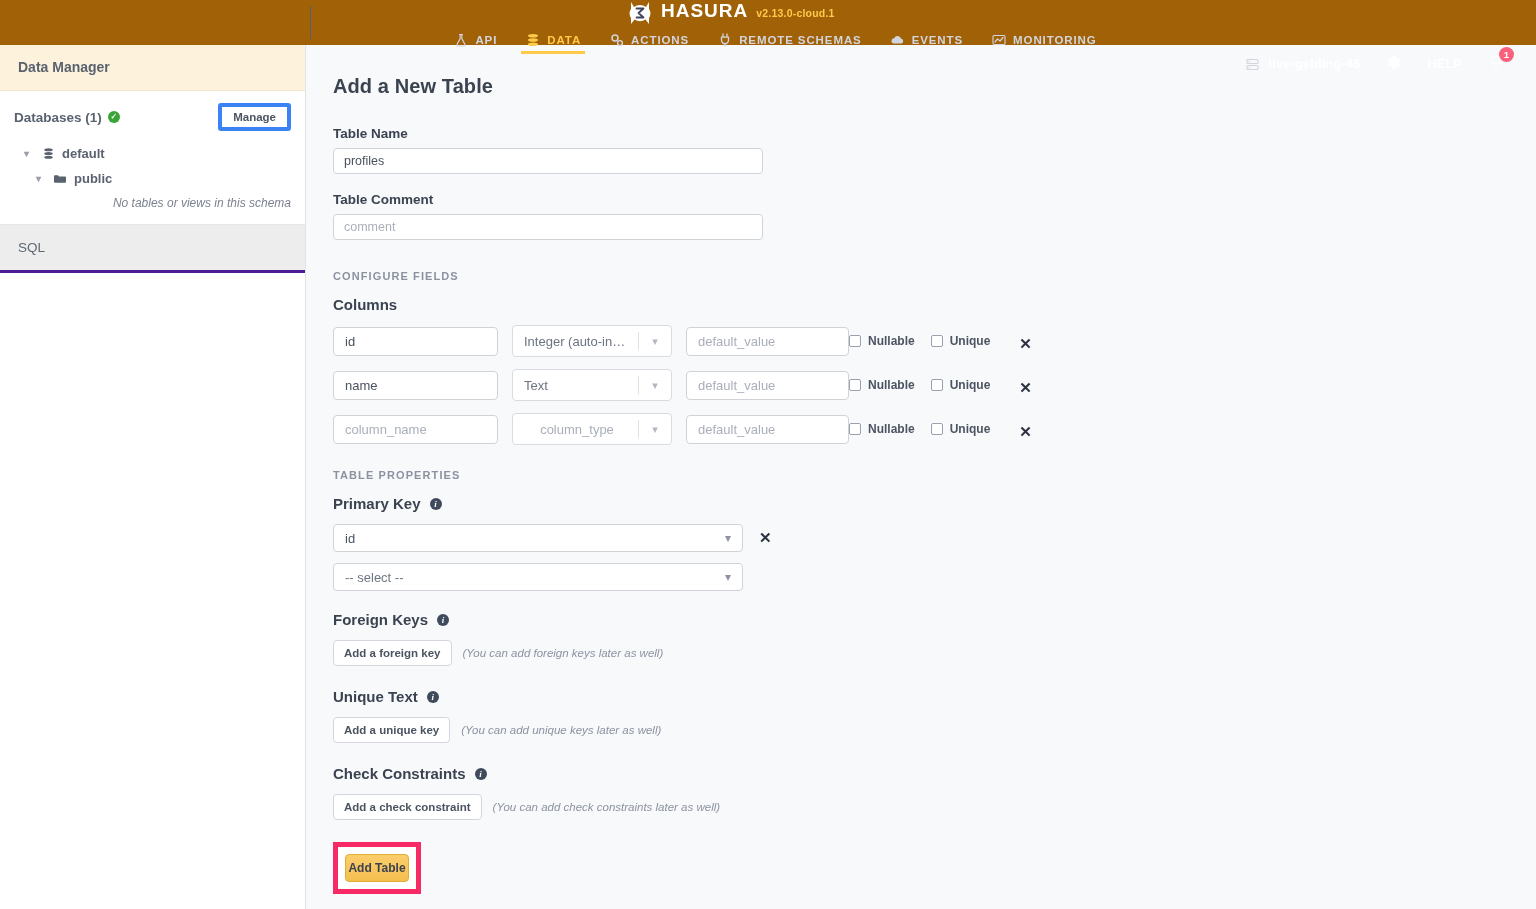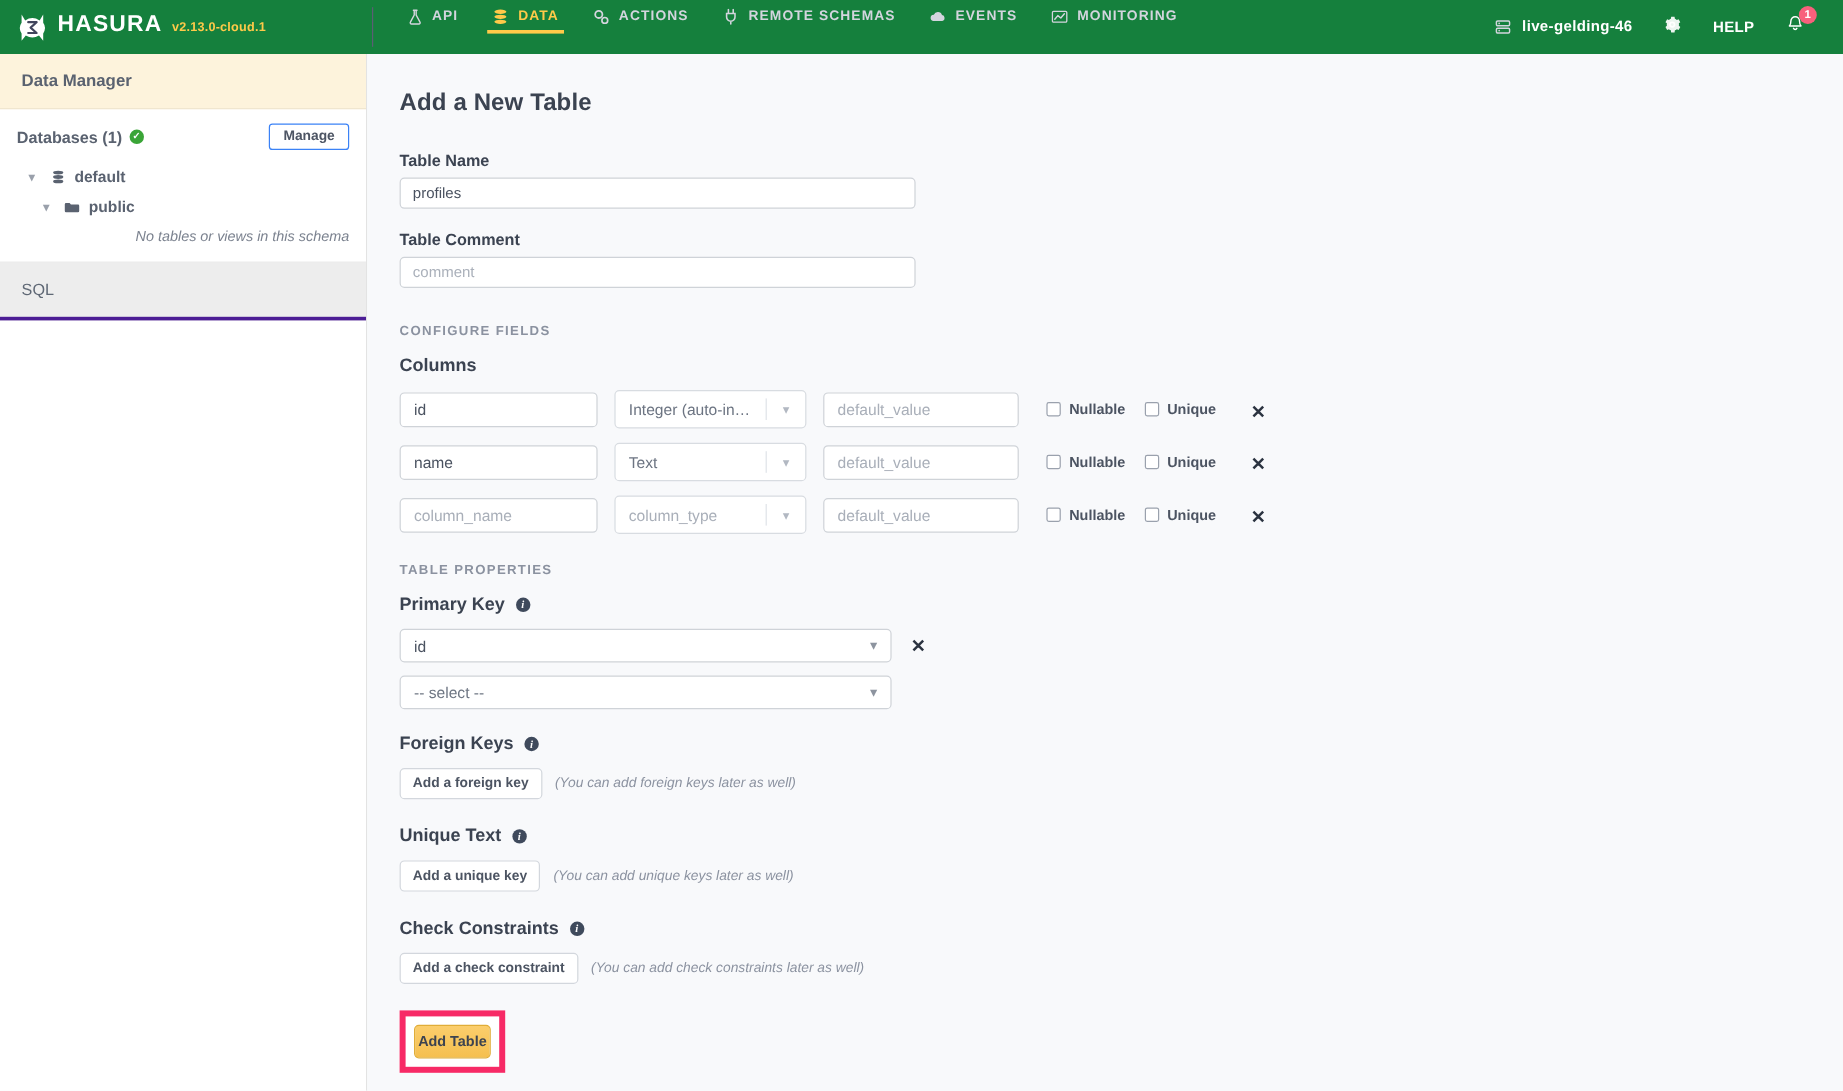--- a/index.html
+++ b/index.html
@@ -6,23 +6,24 @@
   html, body {
     width: 1536px; height: 909px;
     font-family: "Liberation Sans", sans-serif;
     background: #f8f9fb;
     overflow: hidden;
   }
 
   
   .topbar {
     height: 45px; width: 1536px;
-    background: #15803d;
+    background: #a16207;
     display: flex; align-items: center;
     position: relative;
+    flex-direction: column;
   }
   .brand { display: flex; align-items: baseline; padding-left: 14px; width: 310px; }
   .logo-mark {
     width: 26px; height: 26px; flex: 0 0 26px;
     position: relative; align-self: center; margin-right: 8px;
   }
   .logo-mark svg { display:block; }
   .brand-name {
     color: #fff; font-size: 19px; font-weight: bold; letter-spacing: 1px;
   }
@@ -93,21 +94,21 @@
     display: flex; align-items: center; gap: 6px;
   }
   .check-badge {
     width: 12px; height: 12px; border-radius: 50%;
     background: #3aa537; color: #fff;
     display: inline-flex; align-items: center; justify-content: center;
     font-size: 8px; line-height: 1;
   }
   .manage-btn {
     margin-left: auto;
-    background: #fff; border: 1px solid #3b82f6; border-radius: 3px;
+    background: #fff; border: 4px solid #3b82f6; border-radius: 3px;
     padding: 4px 11px; font-size: 11.5px; font-weight: bold; color: #4d5564;
     cursor: pointer; font-family: inherit;
   }
   .tree-row {
     display: flex; align-items: center; gap: 7px;
     color: #5a6270; font-weight: bold; font-size: 13px;
     cursor: pointer; padding: 5px 0;
   }
   .tree-lvl1 { padding-left: 10px; margin-top: 10px; }
   .tree-lvl2 { padding-left: 22px; }
@@ -171,34 +172,34 @@
   .col-name::placeholder { color: #a9afb9; }
   .col-type {
     width: 160px; height: 32px; margin-left: 14px;
     border: 1px solid #d8dce1; border-radius: 4px; background: #fff;
     display: flex; align-items: center; cursor: pointer; position: relative;
   }
   .col-type .val {
     flex: 1; padding: 0 8px 0 11px; font-size: 13px; color: #6c7482;
     white-space: nowrap; overflow: hidden; text-overflow: ellipsis;
   }
-  .col-type .val.ph { color: #a9afb9; }
+  .col-type .val.ph { color: #a9afb9; text-align: center; }
   .col-type .sep { width: 1px; align-self: stretch; margin: 6px 0; background: #dfe3e8; }
   .col-type .chevd {
     width: 32px; display: flex; align-items: center; justify-content: center;
     color: #b2b8c2; font-size: 11px;
   }
   .col-default {
     width: 163px; height: 29px; margin-left: 14px;
     border: 1px solid #cfd3d8; border-radius: 4px; background: #fff;
     padding: 0 11px; font-family: inherit; font-size: 13px; color: #4a5260;
     outline: none;
   }
   .col-default::placeholder { color: #a9afb9; }
-  .cbx-group { display: flex; align-items: center; margin-left: 23px; gap: 7px; }
+  .cbx-group { display: flex; align-items: center; margin-left: 0; gap: 7px; }
   .cbx {
     width: 12px; height: 12px; border: 1px solid #9aa1ad; border-radius: 2px;
     background: #fff; cursor: pointer; display: inline-block;
   }
   .cbx-label {
     font-size: 12px; font-weight: bold; color: #4c5462; margin-right: 9px; cursor: pointer;
   }
   .row-remove {
     margin-left: 20px; color: #2b3340; font-size: 15px; font-weight: bold;
     cursor: pointer; line-height: 1; position: relative; top: 2px;

